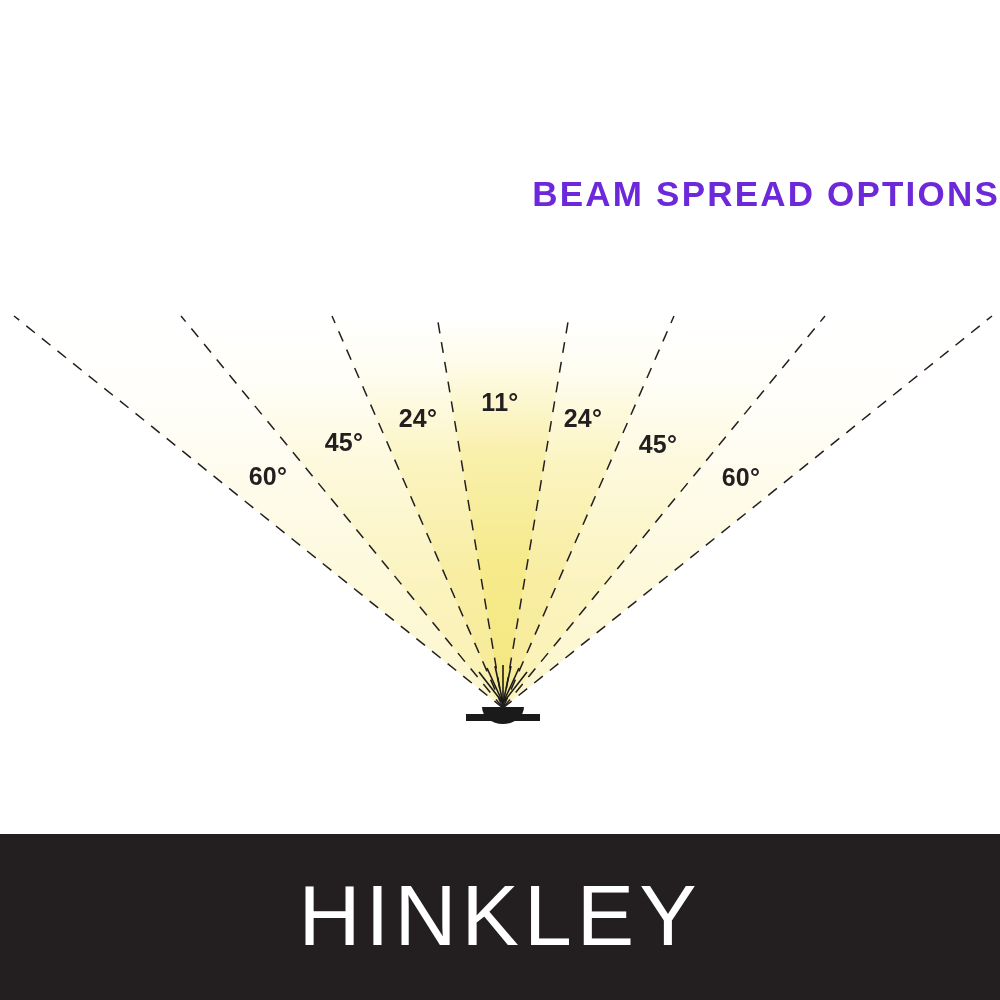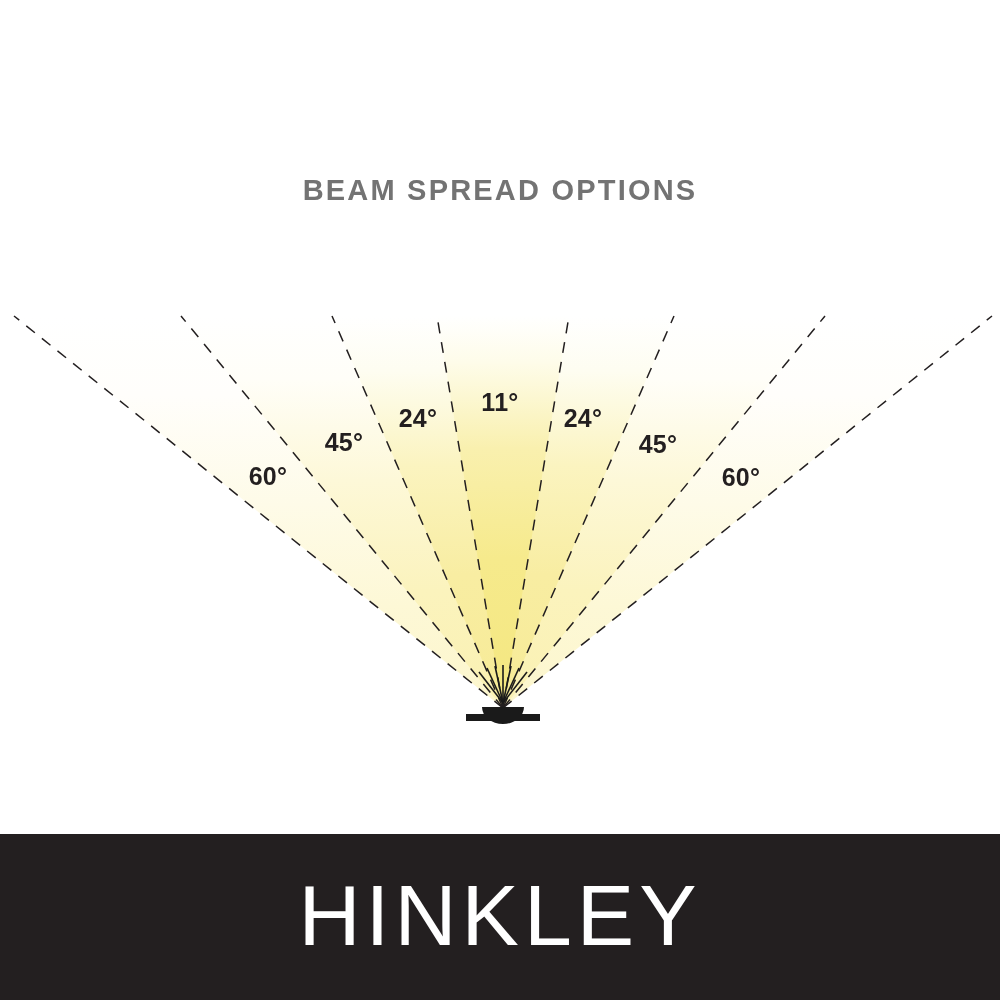--- a/index.html
+++ b/index.html
@@ -15,25 +15,25 @@
     position: relative;
     width: 1000px;
     height: 1000px;
     background: #ffffff;
   }
   #diagram-title {
     position: absolute;
     top: 174px;
     left: 0;
     width: 1000px;
-    text-align: center;
-    font-size: 29px;
+    text-align: right;
+    font-size: 35px;
     font-weight: 700;
     letter-spacing: 2.2px;
-    color: #737373;
+    color: #6d28d9;
     font-family: "Liberation Sans", sans-serif;
   }
   #beam-canvas {
     position: absolute;
     top: 0;
     left: 0;
     width: 1000px;
     height: 840px;
   }
   .angle-label {

